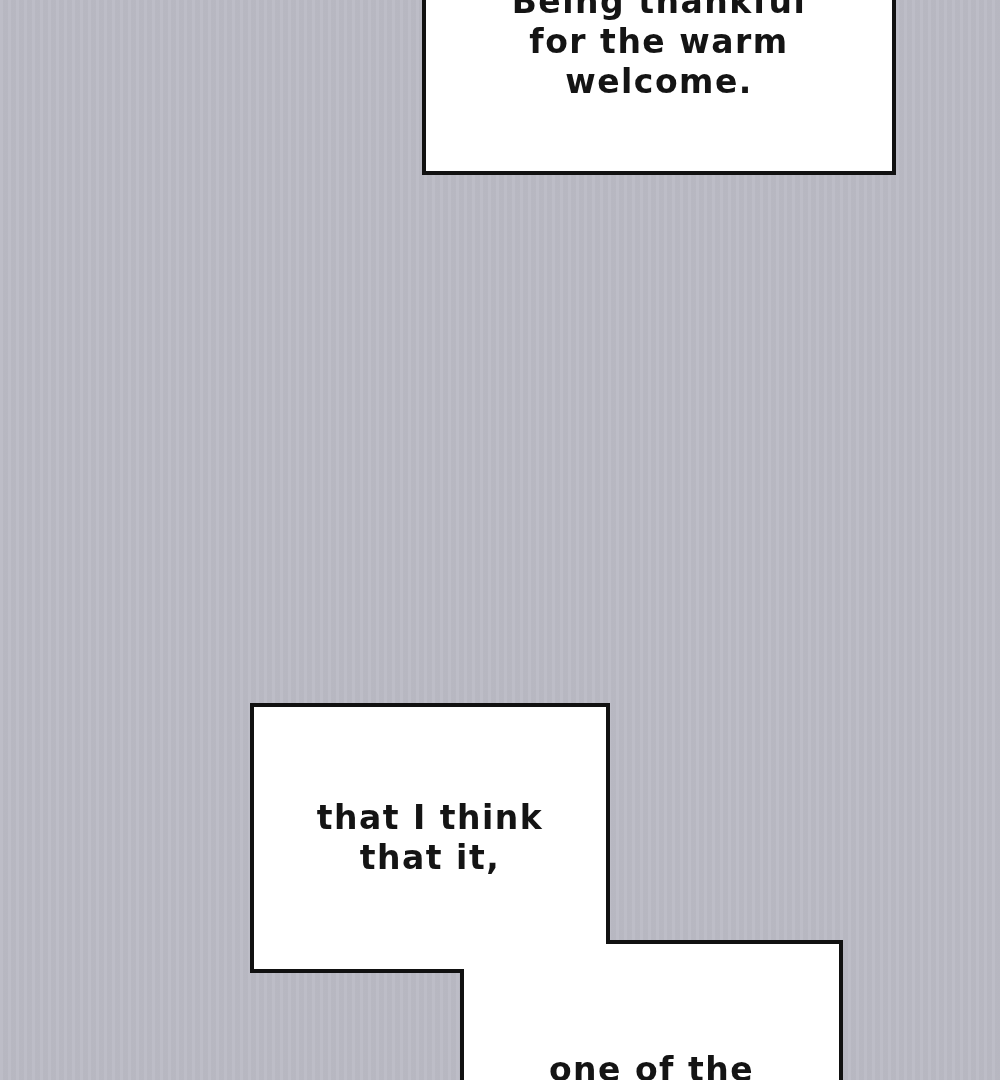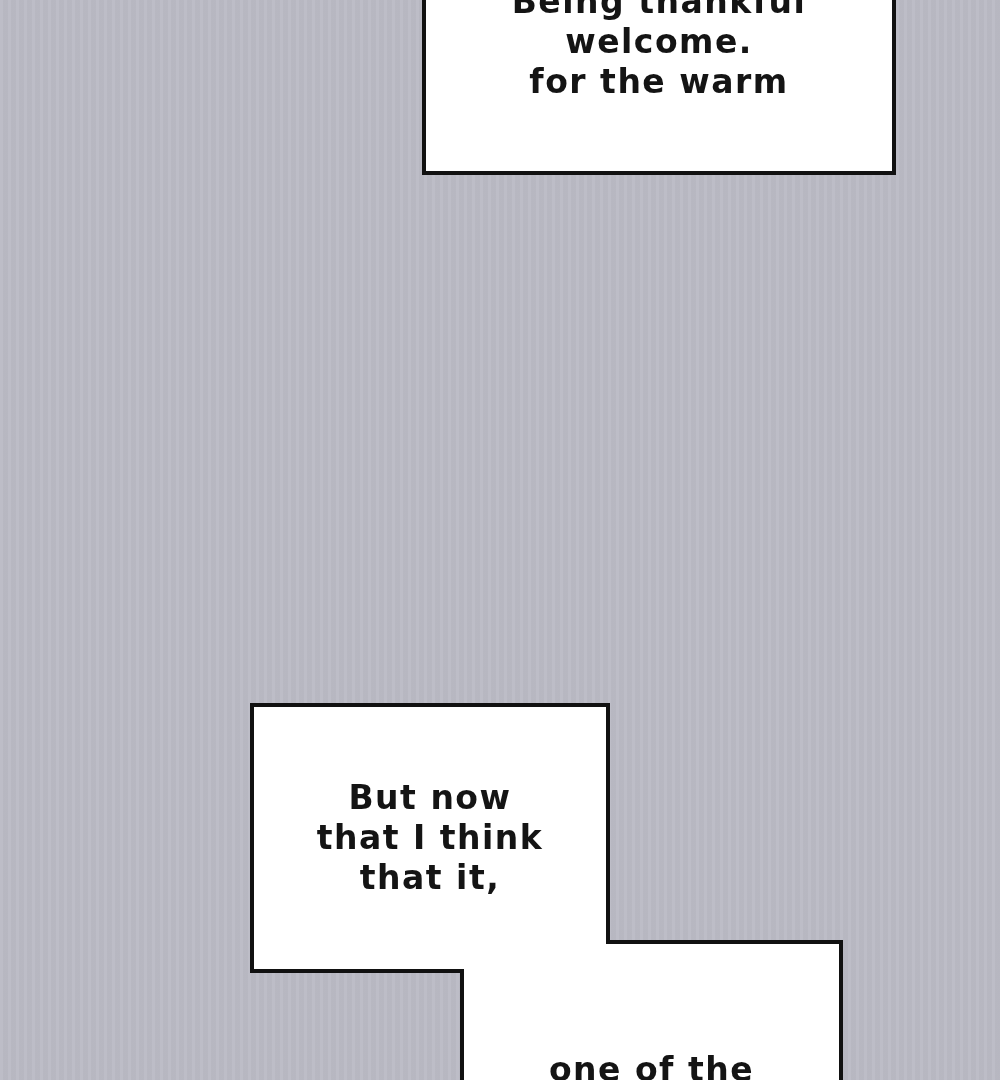--- a/index.html
+++ b/index.html
@@ -86,28 +86,27 @@
 </head>
 <body>
 
 <div id="panel">
 
   <div id="panel-bg"></div>
 
   <div id="bubble-top" class="bubble">
     <div class="bubble-text">
       <div>Being thankful</div>
+      <div>for the warm</div>
       <div>welcome.</div>
-      <div>for the warm</div>
     </div>
   </div>
 
   <div id="bubble-middle" class="bubble">
     <div class="bubble-text">
-      <div>But now</div>
       <div>that I think</div>
       <div>that it,</div>
     </div>
   </div>
 
   <div id="bubble-bottom" class="bubble">
     <div class="bubble-text">
       <div>one of the</div>
     </div>
   </div>

